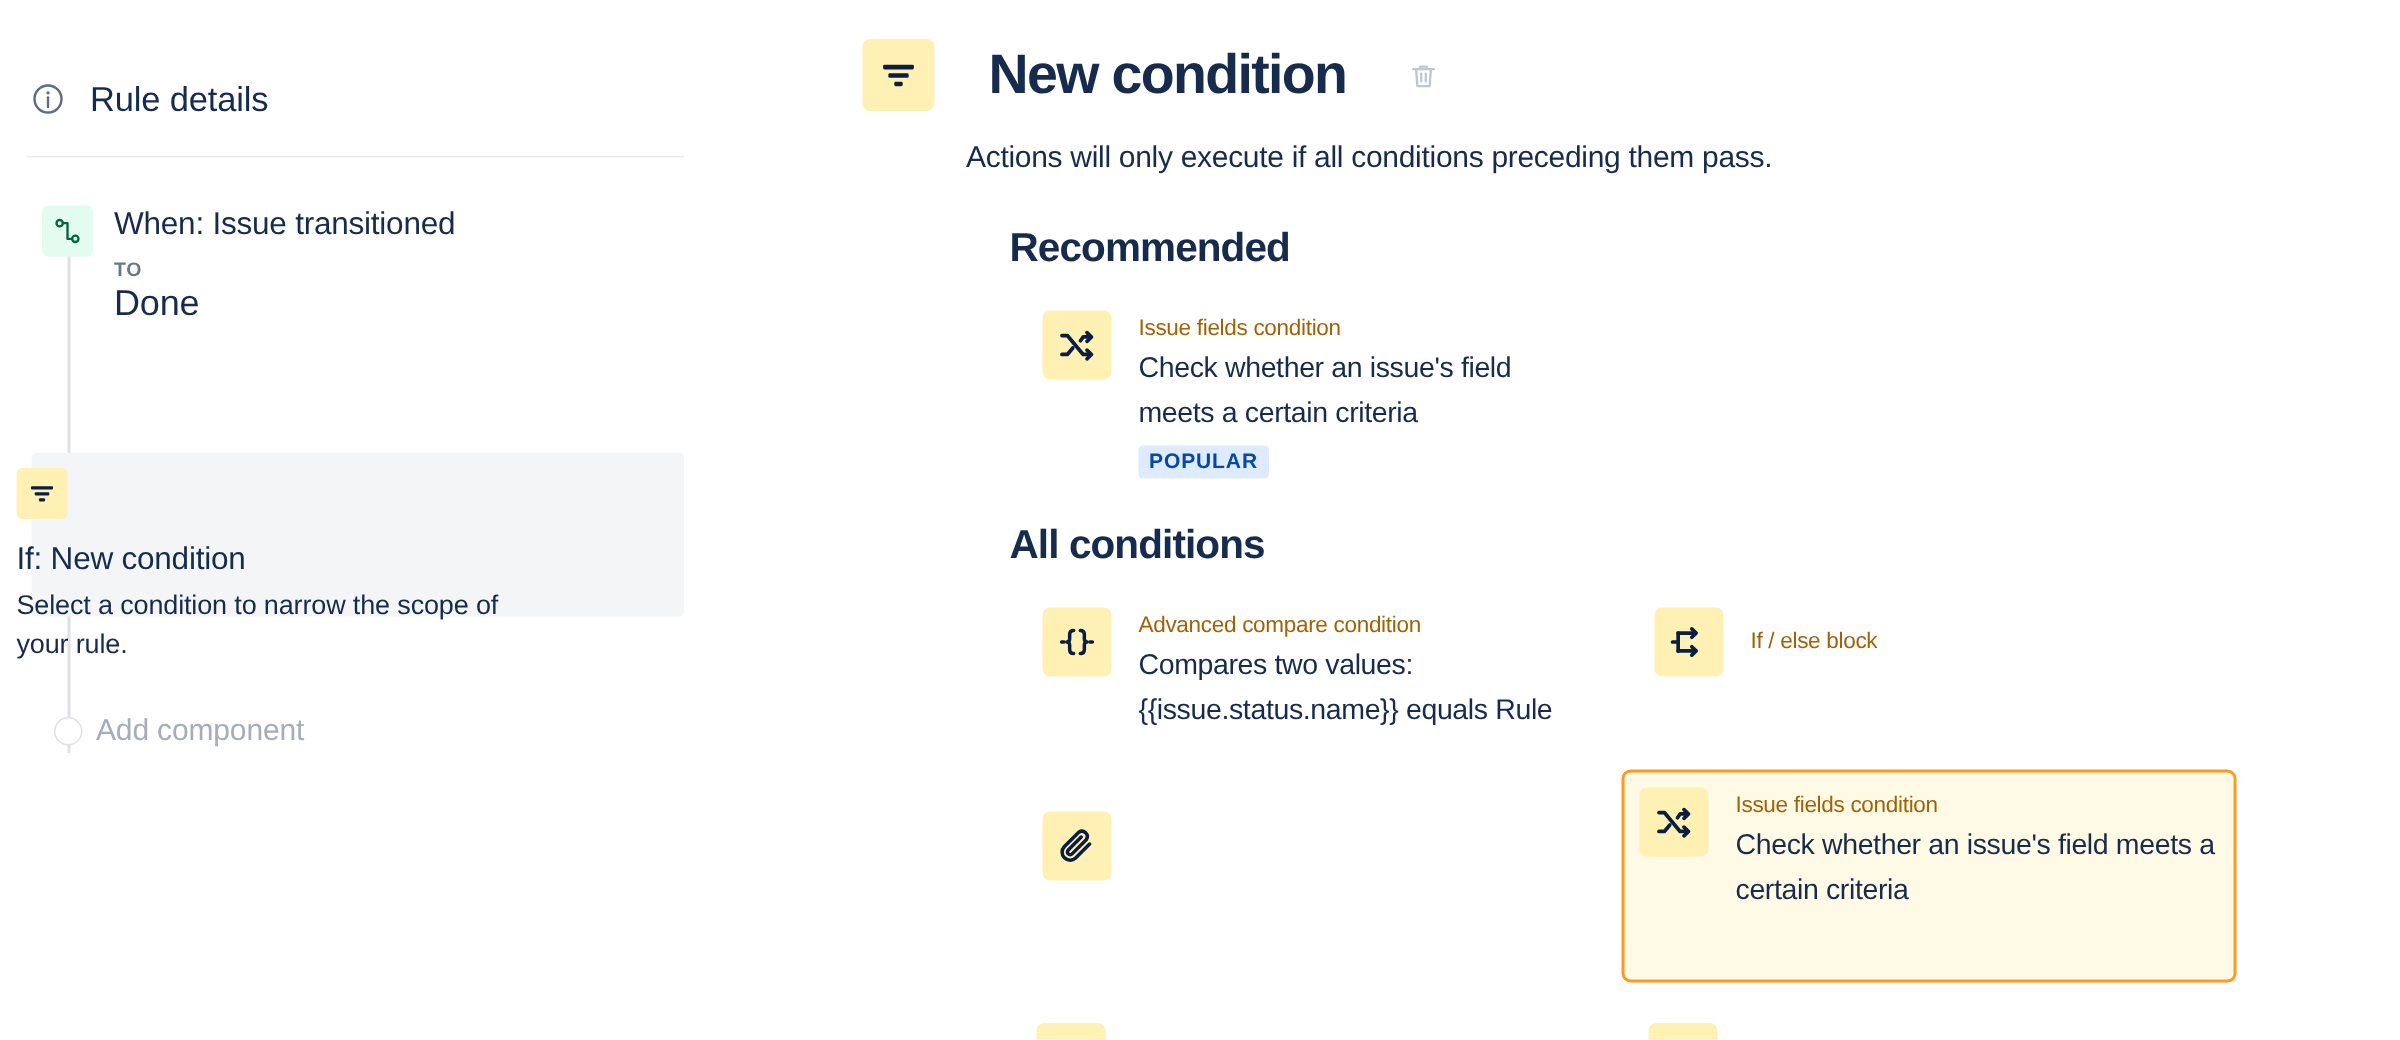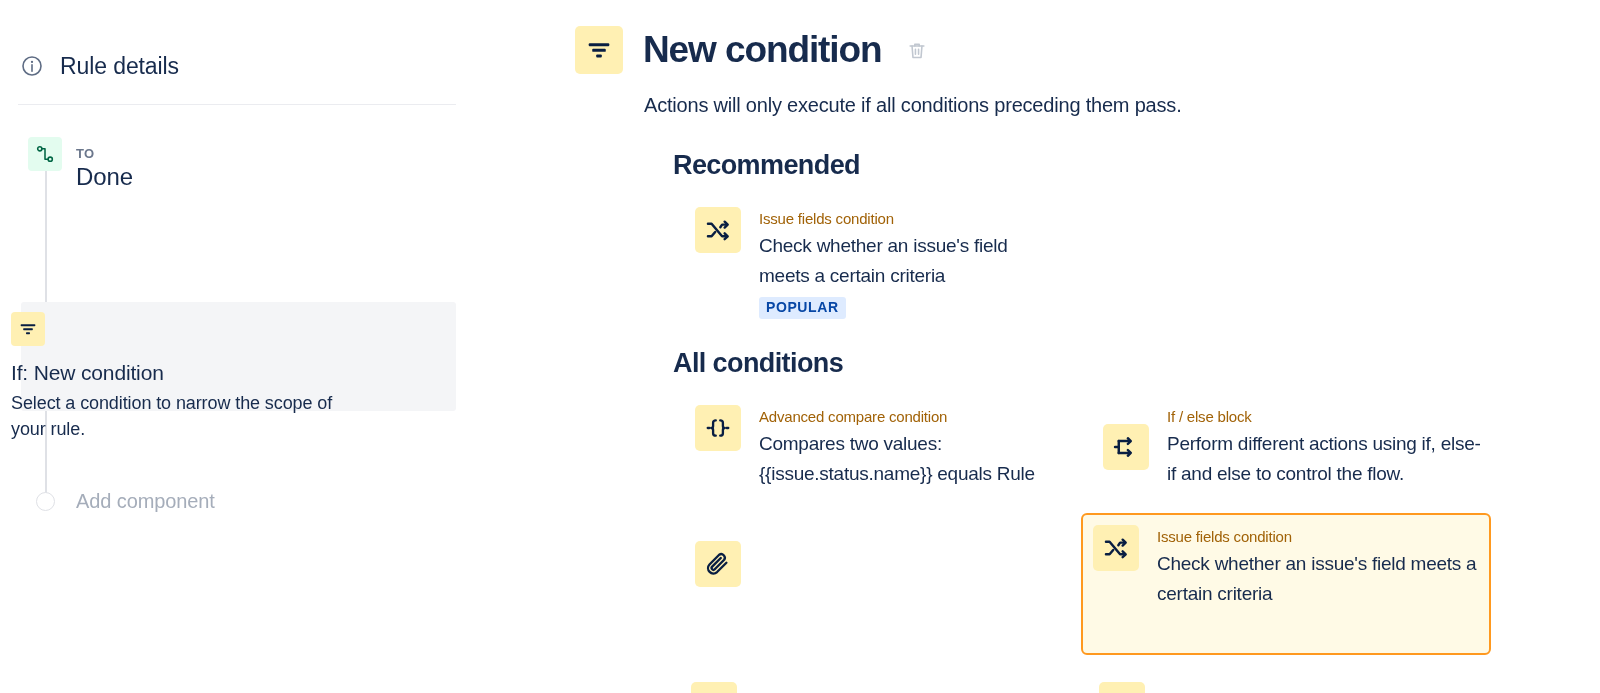--- a/index.html
+++ b/index.html
@@ -68,36 +68,36 @@
   #node-if {
     left: 11px; top: 312px;
     width: 428px; padding: 0; flex-direction: column;
   }
   .node-if-bg {
     position: absolute; left: 21px; top: 302px;
     width: 435px; height: 109px; background: #F4F5F7; border-radius: 3px;
   }
 
   .add-component {
-    position: absolute; left: 36px; top: 489px;
-    display: flex; align-items: center; gap: 21px;
+    position: absolute; left: 36px; top: 475px;
+    display: flex; align-items: center; gap: 9px;
   }
   .add-dot {
     width: 19px; height: 19px; border-radius: 50%;
     border: 1.6px solid #DFE1E6; background: #ffffff;
     flex: 0 0 19px;
   }
   .add-label {
     font-size: 20px; color: #A5ADBA; line-height: 24px; letter-spacing: -0.1px;
   }
 
   
   .main { position: absolute; left: 560px; top: 0; width: 1040px; height: 693px; }
 
-  .main-header { position: absolute; left: 15px; top: 26px; display: flex; align-items: center; gap: 20px; }
+  .main-header { position: absolute; left: 15px; top: 26px; display: flex; align-items: center; gap: 36px; }
   .header-tile {
     width: 48px; height: 48px; border-radius: 5px; background: #FFF0B3;
     display: flex; align-items: center; justify-content: center; flex: 0 0 48px;
   }
   .header-title {
     font-size: 37px; line-height: 44px; font-weight: 700;
     color: #172B4D; letter-spacing: -1.1px; white-space: nowrap;
   }
   .trash-btn {
     width: 26px; height: 26px; display: flex; align-items: center; justify-content: center;
@@ -183,20 +183,21 @@
 
     <div class="node" id="node-when">
       <div class="node-icon-tile tile-green">
         <svg width="22" height="22" viewBox="0 0 24 24" fill="none">
           <circle cx="6.3" cy="6.3" r="2.3" stroke="#006644" stroke-width="1.7"></circle>
           <circle cx="17.7" cy="17.7" r="2.3" stroke="#006644" stroke-width="1.7"></circle>
           <path d="M8.8 6.3h3.2v11.4h3.3" stroke="#006644" stroke-width="1.7" stroke-linecap="round" stroke-linejoin="round"></path>
         </svg>
       </div>
       <div class="node-body">
+        <div class="node-title">When: Issue transitioned</div>
         <div class="node-sub-label">TO</div>
         <div class="node-sub-value">Done</div>
       </div>
     </div>
 
     <div class="node" id="node-if">
       <div class="node-icon-tile tile-yellow">
         <svg width="20" height="20" viewBox="0 0 24 24" fill="#091E42">
           <rect x="3.2" y="6.2" width="17.6" height="2.5" rx="0.8"></rect>
           <rect x="6.2" y="11" width="11.6" height="2.5" rx="0.8"></rect>
@@ -288,21 +289,20 @@
         <svg width="28" height="28" viewBox="0 0 24 24" fill="none" stroke="#091E42" stroke-width="2.1" stroke-linecap="round" stroke-linejoin="round">
           <path d="M2.6 12h3.2"></path>
           <path d="M5.8 6.9v10.2"></path>
           <path d="M5.8 6.9h9.6M5.8 17.1h9.6"></path>
           <path d="M13.6 4.5l2.5 2.4-2.5 2.4"></path>
           <path d="M13.6 14.7l2.5 2.4-2.5 2.4"></path>
         </svg>
       </div>
       <div class="comp-text">
         <div class="comp-name">If / else block</div>
-        <div class="comp-desc">Perform different actions using if, else-if and else to control the flow.</div>
       </div>
     </div>
 
     <div class="comp-card selected" id="card-all-3">
       <div class="comp-tile">
         <svg width="28" height="28" viewBox="0 0 24 24" fill="none" stroke="#091E42" stroke-width="2.1" stroke-linecap="round" stroke-linejoin="round">
           <path d="M3.4 6.6h3.1l9 10.8h4"></path>
           <path d="M3.4 17.4h3.1l3.1-3.7"></path>
           <path d="M14 9.6l1.5-2.2h4"></path>
           <path d="M17.7 4.9l2.6 2.5-2.6 2.5"></path>

